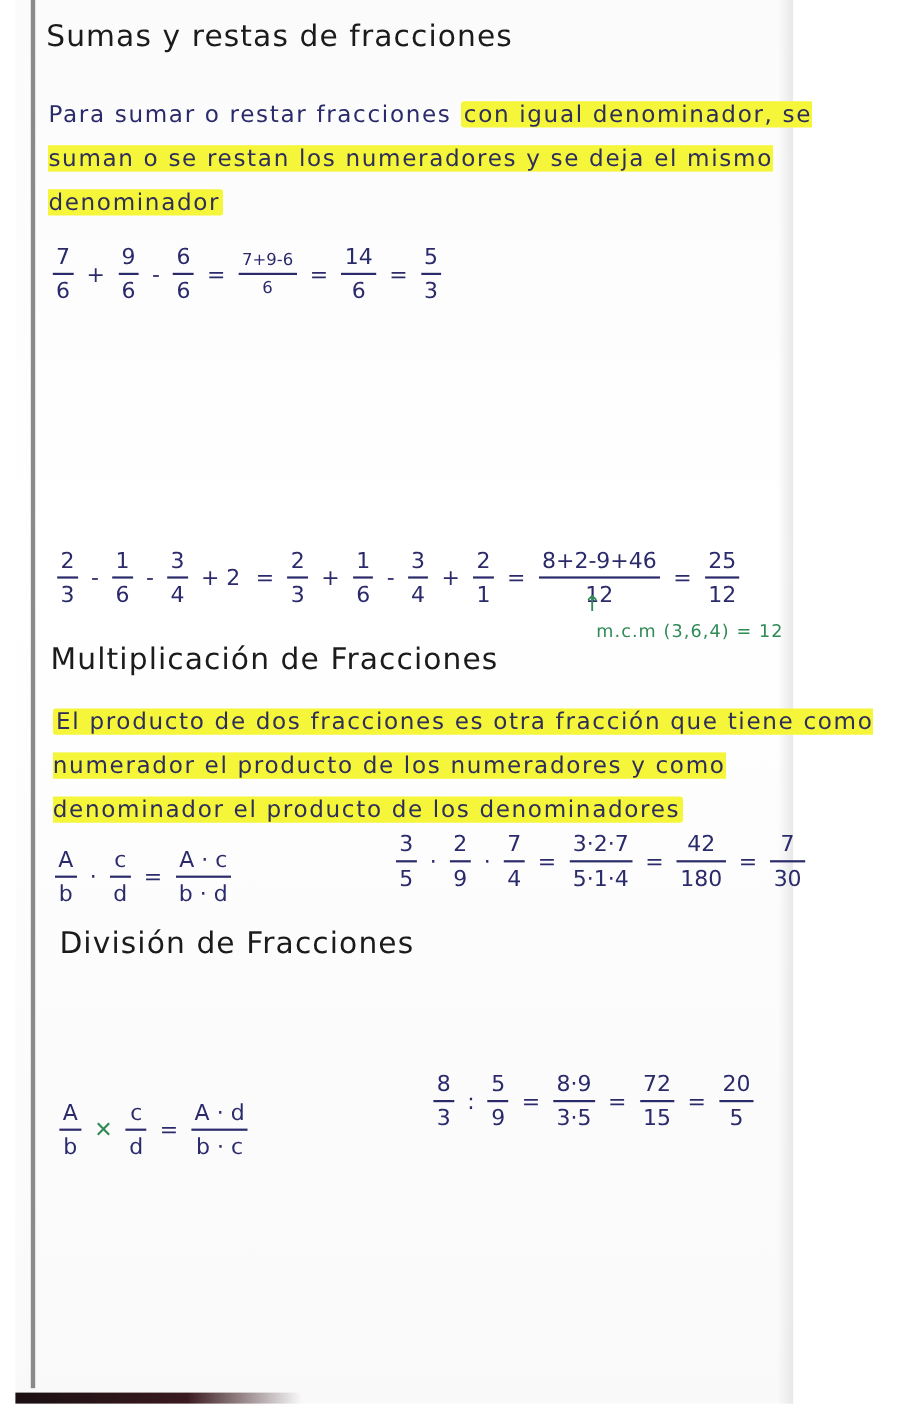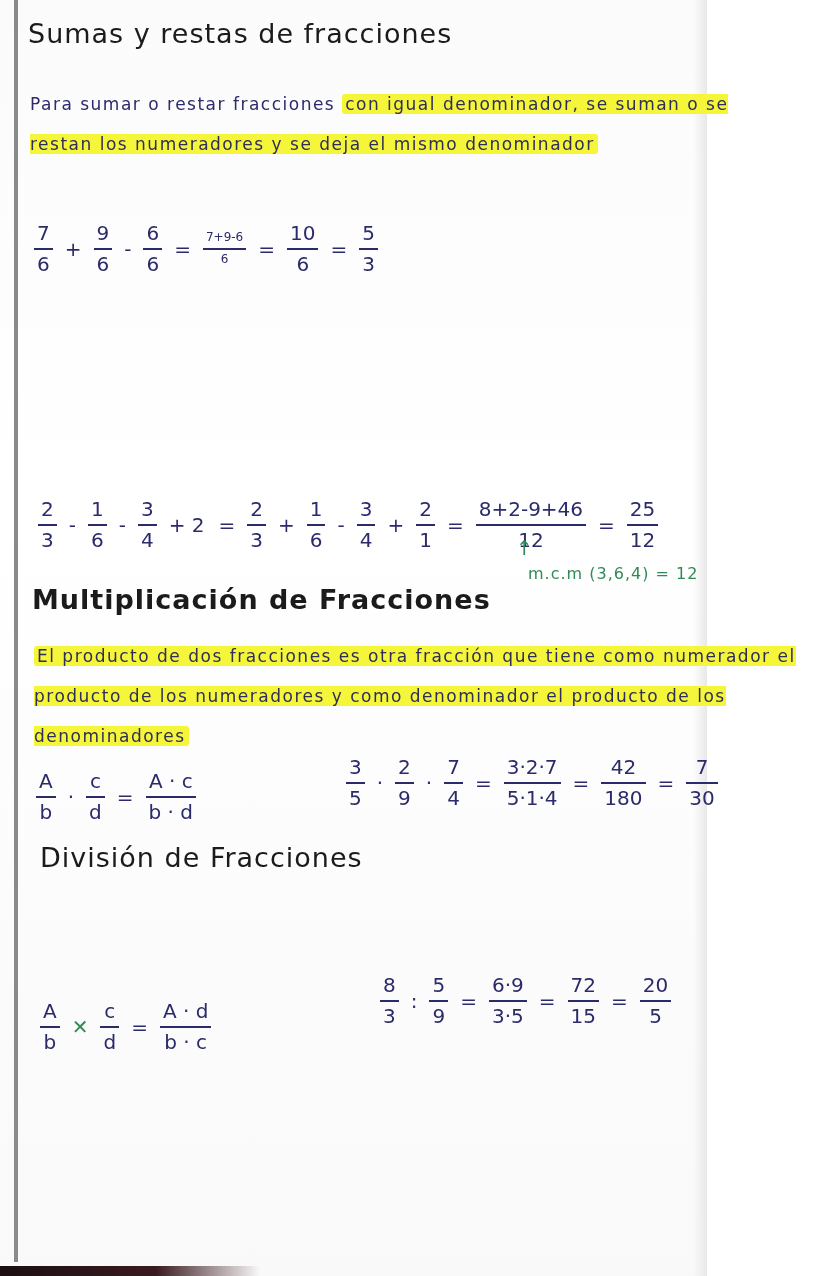--- a/index.html
+++ b/index.html
@@ -3,54 +3,54 @@
 <meta charset="utf-8">
 <style>
   html, body { margin: 0; padding: 0; }
   body {
     width: 828px; height: 1276px; overflow: hidden;
     background: #ffffff;
     font-family: "DejaVu Sans", sans-serif;
     position: relative;
   }
   .page {
-    position: absolute; left: 0; top: 0; width: 707px; height: 1276px;
+    position: absolute; left: 14px; top: 0; width: 707px; height: 1276px;
     background: linear-gradient(180deg, #fbfbfb 0%, #ffffff 40%, #f9f9f9 100%);
   }
   .left-edge {
     position: absolute; left: 14px; top: 0; width: 4px; height: 1262px;
     background: #8a8a8a;
   }
   .bottom-edge {
     position: absolute; left: 0; bottom: 0; width: 260px; height: 10px;
     background: linear-gradient(90deg, #1a0f12, #3a1a20 60%, rgba(60,30,40,0));
   }
   .right-shadow {
     position: absolute; right: 0; top: 0; width: 14px; height: 1276px;
     background: linear-gradient(90deg, rgba(230,230,230,0), #e8e8e8);
   }
   .title {
     position: absolute; color: #1b1b1b; font-size: 27px; letter-spacing: 1px;
     font-family: "DejaVu Sans", sans-serif; font-weight: 400;
   }
   .para {
-    position: absolute; color: #2b2a6b; font-size: 17px; letter-spacing: 1.5px;
+    position: absolute; color: #2b2a6b; font-size: 21px; letter-spacing: 1.5px;
     line-height: 40px; font-family: "DejaVu Sans", sans-serif;
   }
   .hl { background: #f5f53a; padding: 0 3px; border-radius: 3px; color: #2e2e5a; }
   .math {
     position: absolute; color: #2b2a6b; font-size: 20px;
     display: flex; align-items: center; gap: 10px;
     font-family: "DejaVu Sans", sans-serif;
   }
   .frac { display: inline-flex; flex-direction: column; align-items: center; line-height: 1.15; }
   .frac .num { padding: 0 3px; }
   .frac .bar { align-self: stretch; border-top: 2px solid #2b2a6b; margin: 3px 0; }
   .frac .den { padding: 0 3px; }
-  .frac.small { font-size: 12px; text-align: right; }
+  .frac.small { font-size: 15px; text-align: right; }
   .op { padding: 0 2px; }
   .green { color: #2f8a55; }
   .note-green { position: absolute; color: #2f8a55; font-size: 16px; letter-spacing: 1px; }
   .arrow-up { position: absolute; color: #2f8a55; font-size: 20px; }
 </style>
 </head>
 <body>
 
 <div class="page">
   <div class="left-edge"></div>
@@ -82,21 +82,21 @@
         <span class="den">6</span>
       </span>
     <span class="op">=</span>
     <span class="frac small">
         <span class="num">7+9-6</span>
         <span class="bar"></span>
         <span class="den">6</span>
       </span>
     <span class="op">=</span>
     <span class="frac">
-        <span class="num">10</span>
+        <span class="num">14</span>
         <span class="bar"></span>
         <span class="den">6</span>
       </span>
     <span class="op">=</span>
     <span class="frac">
         <span class="num">5</span>
         <span class="bar"></span>
         <span class="den">3</span>
       </span>
   </div>
@@ -154,21 +154,21 @@
     <span class="op">=</span>
     <span class="frac">
         <span class="num">25</span>
         <span class="bar"></span>
         <span class="den">12</span>
       </span>
   </div>
   <div class="arrow-up" style="left:516px; top:536px;">↑</div>
   <div class="note-green" style="left:528px; top:564px;">m.c.m (3,6,4) = 12</div>
 
-  <div class="title" style="left:32px; top:584px;font-weight:bold;">Multiplicación de Fracciones</div>
+  <div class="title" style="left:32px; top:584px;">Multiplicación de Fracciones</div>
   <div class="para" style="left:34px; top:636px; width:770px;">
     <span class="hl">El producto de dos fracciones es otra fracción que tiene como numerador el producto de los numeradores y como denominador el producto de los denominadores</span>
   </div>
 
   <div class="math" style="left:36px; top:770px;">
     <span class="frac">
         <span class="num">A</span>
         <span class="bar"></span>
         <span class="den">b</span>
       </span>
@@ -253,21 +253,21 @@
         <span class="den">3</span>
       </span>
     <span class="op">:</span>
     <span class="frac">
         <span class="num">5</span>
         <span class="bar"></span>
         <span class="den">9</span>
       </span>
     <span class="op">=</span>
     <span class="frac">
-        <span class="num">6·9</span>
+        <span class="num">8·9</span>
         <span class="bar"></span>
         <span class="den">3·5</span>
       </span>
     <span class="op">=</span>
     <span class="frac">
         <span class="num">72</span>
         <span class="bar"></span>
         <span class="den">15</span>
       </span>
     <span class="op">=</span>

